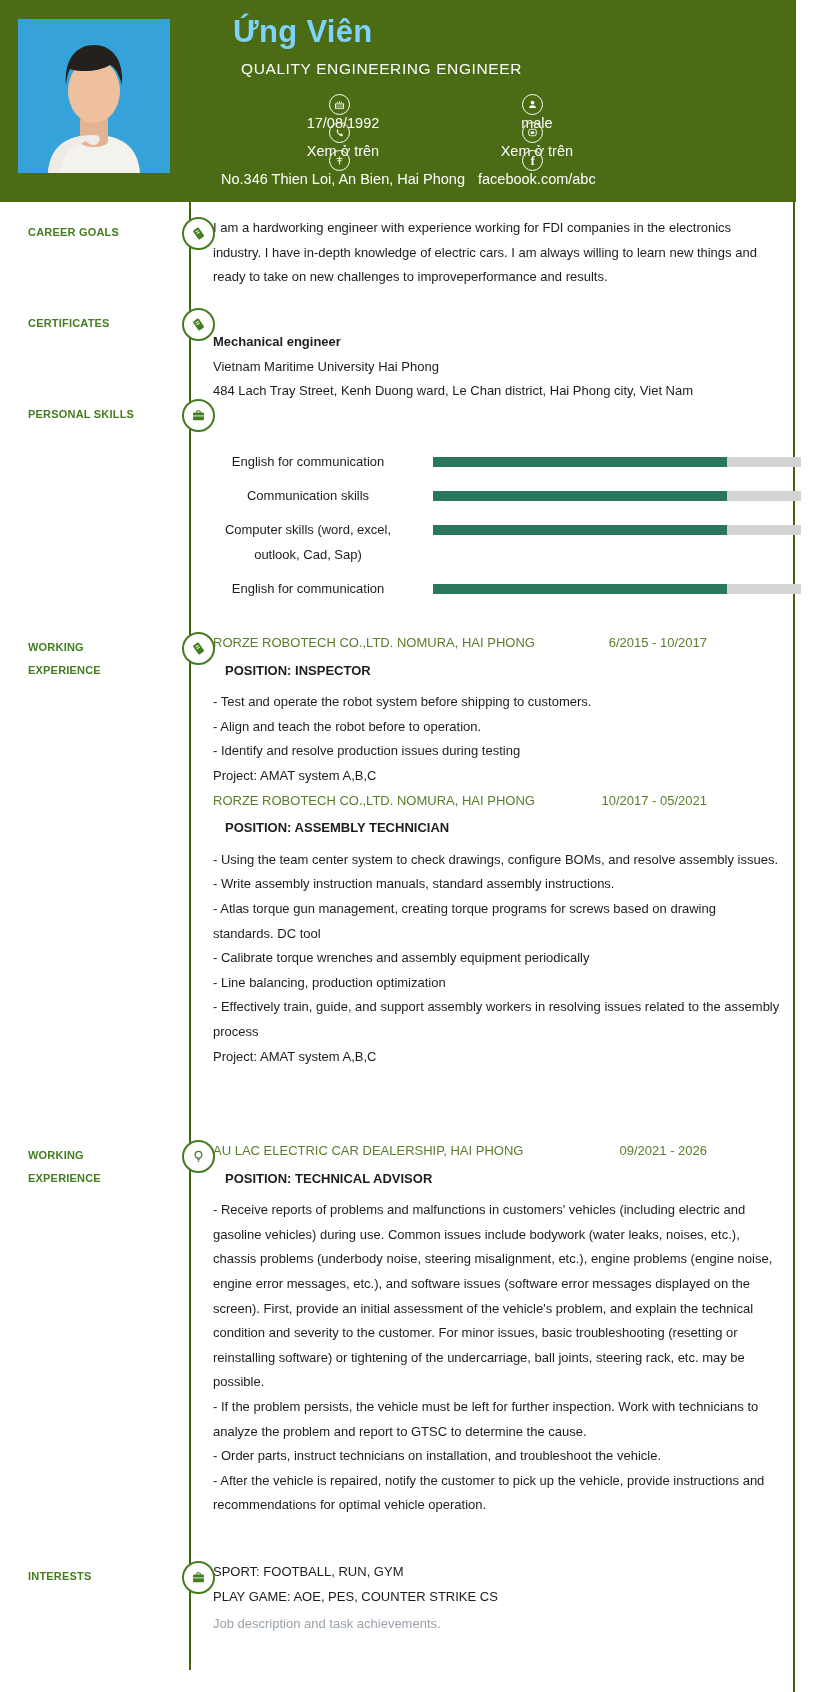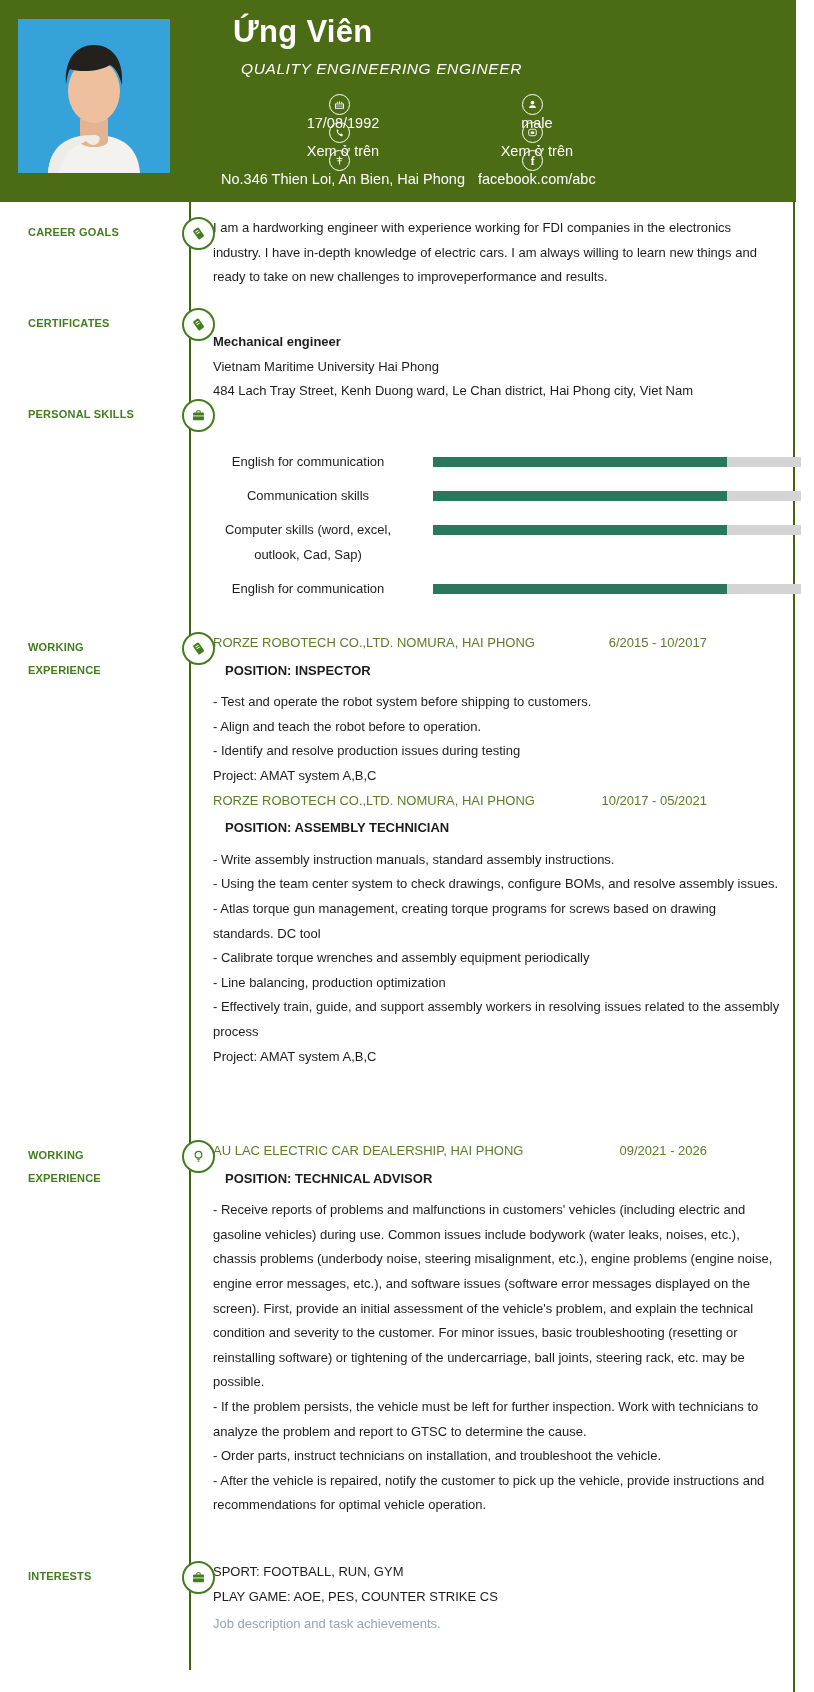--- a/index.html
+++ b/index.html
@@ -1,22 +1,22 @@
 <!DOCTYPE html>
 <html style="--header-bg: #4c6b15; --line-green: #44630d; --title-green: #447d20; --olive: #5b7d28; --bar-fill: #29785d; --bar-track: #d4d4d4; --placeholder-gray: #9aa3ac; --photo-bg: #35a3da;"><head>
 <meta charset="utf-8">
 <style>
   html,body{margin:0;padding:0;background:#fff;}
   .page{position:relative;width:814px;height:1692px;background:#ffffff;overflow:hidden;
         font-family:"Liberation Sans",sans-serif;color:#1d1d1d;}
   
   .header{position:absolute;left:0;top:0;width:796px;height:202px;background:var(--header-bg,#4c6b15);}
   .photo{position:absolute;left:18px;top:19px;width:152px;height:154px;display:block;}
-  .name{position:absolute;left:233px;top:14px;font-size:31px;font-weight:bold;color:#ffffff;letter-spacing:.3px;}
-  .subtitle{position:absolute;left:241px;top:60px;font-size:15.5px;font-style:italic;color:#fff;letter-spacing:.6px;}
+  .name{position:absolute;left:233px;top:14px;font-size:31px;font-weight:bold;color:#7dd3fc;letter-spacing:.3px;}
+  .subtitle{position:absolute;left:241px;top:60px;font-size:15.5px;color:#fff;letter-spacing:.6px;}
   .contacts{position:absolute;left:208px;top:94px;display:grid;grid-template-columns:270px auto;grid-auto-rows:28px;}
   .contact{display:flex;align-items:center;color:#fff;font-size:14.5px;white-space:nowrap;flex-direction:column;}
   .cicon{width:21px;height:21px;border:1.4px solid #fff;border-radius:50%;box-sizing:border-box;
          display:flex;align-items:center;justify-content:center;margin-right:8px;flex:none;}
   .cicon svg{width:13px;height:13px;display:block;}
   .fb-letter{color:#fff;font-weight:bold;font-size:12px;line-height:1;font-family:"Liberation Serif",serif;}
   
   .right-border{position:absolute;left:793px;top:200px;width:2px;height:1492px;background:var(--line-green,#44630d);}
   .timeline{position:absolute;left:189px;top:202px;width:2px;height:1468px;background:var(--line-green,#44630d);}
   
@@ -218,22 +218,22 @@
       <div>- Test and operate the robot system before shipping to customers.</div>
       <div>- Align and teach the robot before to operation.</div>
       <div>- Identify and resolve production issues during testing</div>
       <div>Project: AMAT system A,B,C</div>
 
       <div class="xp-head">
         <div class="xp-company">RORZE ROBOTECH CO.,LTD. NOMURA, HAI PHONG</div>
         <div class="xp-date">10/2017 - 05/2021</div>
       </div>
       <div class="position">POSITION: ASSEMBLY TECHNICIAN</div>
+      <div>- Using the team center system to check drawings, configure BOMs, and resolve assembly issues.</div>
       <div>- Write assembly instruction manuals, standard assembly instructions.</div>
-      <div>- Using the team center system to check drawings, configure BOMs, and resolve assembly issues.</div>
       <div>- Atlas torque gun management, creating torque programs for screws based on drawing standards. DC tool</div>
       <div>- Calibrate torque wrenches and assembly equipment periodically</div>
       <div>- Line balancing, production optimization</div>
       <div>- Effectively train, guide, and support assembly workers in resolving issues related to the assembly process</div>
       <div>Project:  AMAT system A,B,C</div>
     </div>
   </div>
 
   <div class="section" style="top:1139px;">
     <div class="sec-title">WORKING EXPERIENCE</div>

